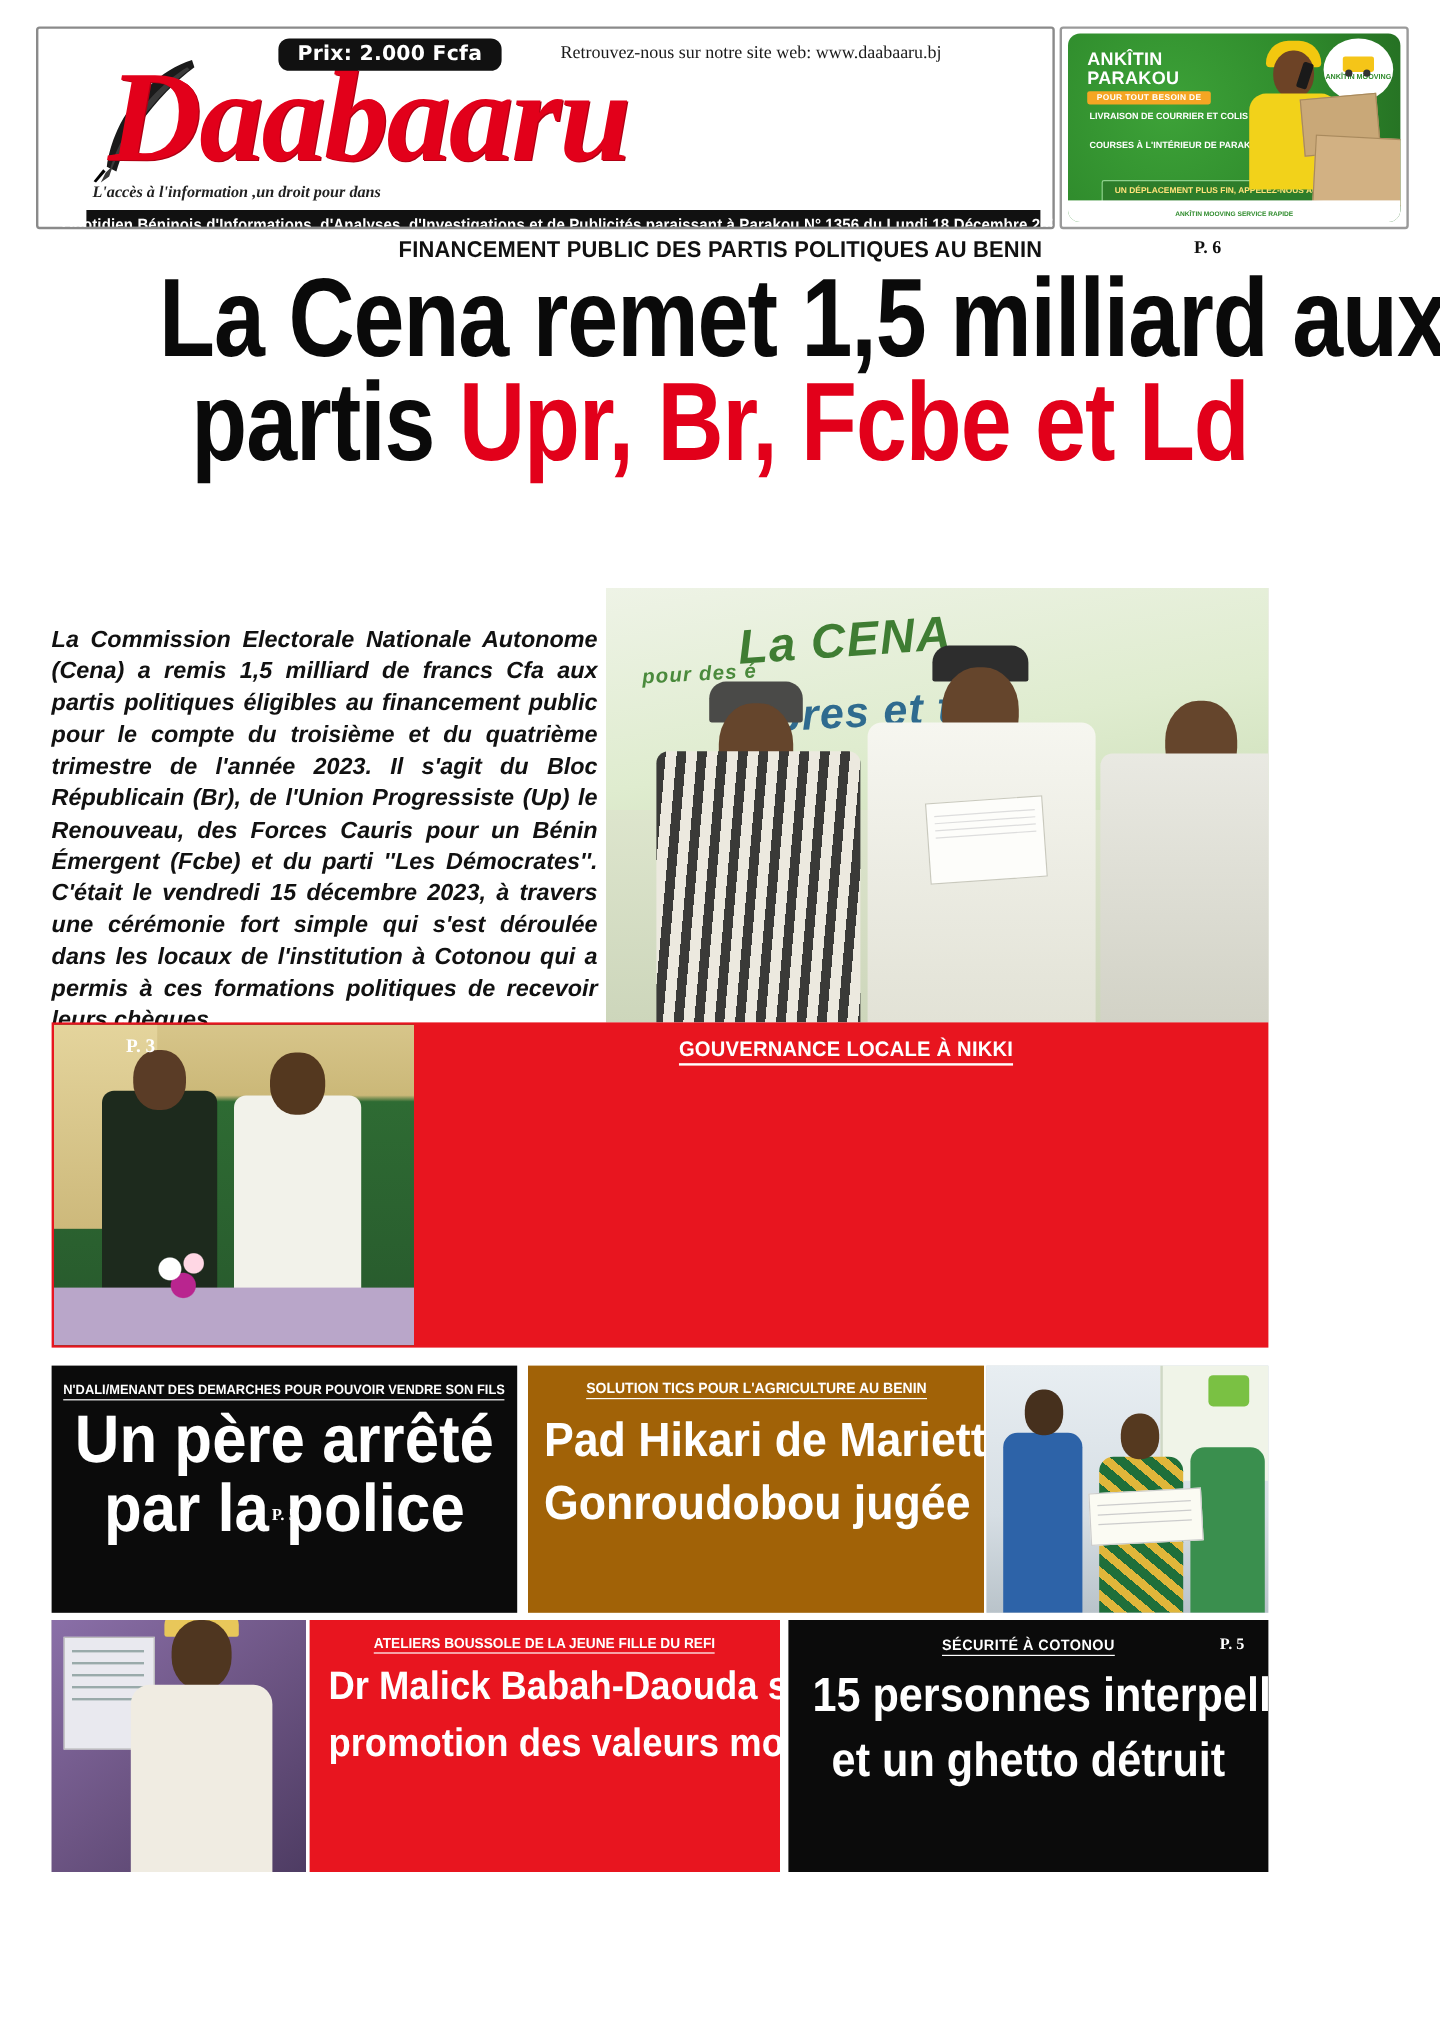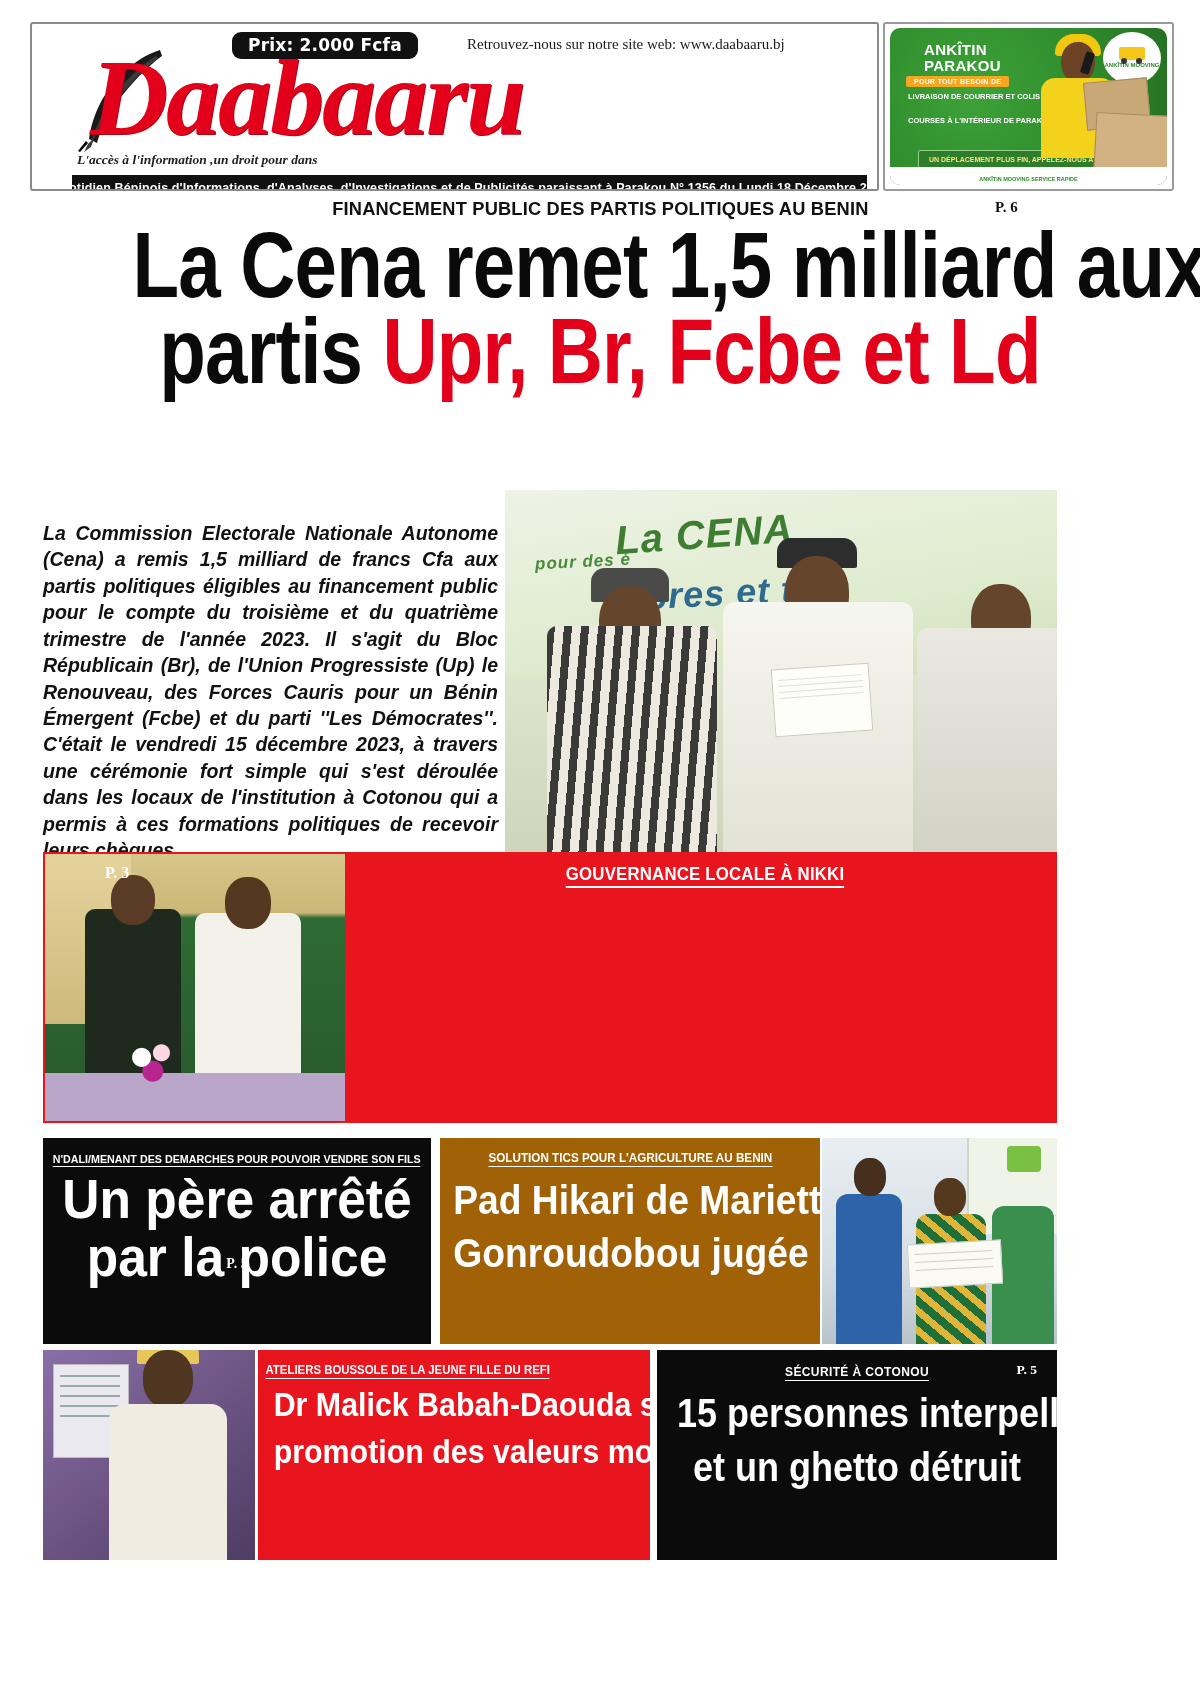--- a/index.html
+++ b/index.html
@@ -25,21 +25,21 @@
       color:#fff;display:flex;align-items:center;justify-content:center;}
   .strapbar span{font-family:"Liberation Sans",sans-serif;font-weight:bold;font-size:13.5px;
       transform:scaleX(.93);white-space:nowrap;letter-spacing:.1px;}
 
   
   .topad{position:absolute;left:883px;top:22px;width:287px;height:165px;border:2px solid #9a9a9a;
          border-radius:3px;overflow:hidden;background:#fff;}
   .ad-inner{position:absolute;left:5px;top:4px;right:5px;bottom:4px;border-radius:10px;
       background:radial-gradient(circle at 30% 40%, #3da238 0%, #2f8b2c 55%, #246d22 100%);overflow:hidden;}
   .ad-brand{position:absolute;left:16px;top:14px;color:#fff;font-weight:bold;font-size:15px;
-      line-height:1.05;letter-spacing:.3px;margin-left:18px;}
+      line-height:1.05;letter-spacing:.3px;}
   .ad-sub{position:absolute;left:16px;top:48px;background:#f5a623;color:#fff;font-size:7px;
       font-weight:bold;padding:2px 8px;border-radius:2px;letter-spacing:.3px;}
   .ad-b{position:absolute;left:18px;color:#fff;font-size:7.5px;font-weight:bold;line-height:1.35;}
   .ad-b1{top:64px;} .ad-b2{top:88px;}
   .ad-cta{position:absolute;left:28px;top:122px;background:#2d7d2a;border:1px solid #8fd18c;
       color:#ffe27a;font-size:7px;font-weight:bold;padding:4px 10px;line-height:1.4;border-radius:2px;}
   .ad-logo{position:absolute;right:6px;top:4px;width:58px;height:52px;border-radius:50%;
       background:#fff;display:flex;align-items:center;justify-content:center;flex-direction:column;}
   .ad-logo .lg{font-size:6px;color:#2f8b2c;font-weight:bold;line-height:1.1;text-align:center;}
   .ad-logo .truck{width:26px;height:13px;background:#f5c518;border-radius:2px;position:relative;margin-bottom:2px;}
@@ -166,21 +166,21 @@
   .bot-photo{position:absolute;left:43px;top:1350px;width:212px;height:210px;overflow:hidden;background:#6e5b86;}
   .bp-bg{position:absolute;inset:0;background:linear-gradient(140deg,#8a6fa8 0%,#6d5584 50%,#4e3c63 100%);}
   .bp-board{position:absolute;left:10px;top:14px;width:74px;height:92px;background:#e9e9ef;border:1px solid #bbb;}
   .bp-board:after{content:"";position:absolute;left:6px;top:10px;right:8px;height:2px;background:#9aa;
       box-shadow:0 10px 0 #9aa,0 20px 0 #9aa,0 30px 0 #9aa,0 40px 0 #9aa;}
   .bp-man{position:absolute;left:66px;bottom:0;width:118px;height:156px;background:#f0ece2;border-radius:16px 16px 0 0;}
   .bp-head{position:absolute;left:100px;bottom:152px;width:50px;height:58px;border-radius:46%;background:#4f3620;}
   .bp-cap{position:absolute;left:94px;bottom:196px;width:62px;height:20px;border-radius:10px 10px 2px 2px;background:#e8c75a;}
 
   .blk-malick{position:absolute;left:258px;top:1350px;width:392px;height:210px;background:#e8151f;}
-  .mal-kick{position:absolute;left:0;right:0;top:10px;}
+  .mal-kick{position:absolute;left:0;right:0;top:10px;text-align:center;}
   .mal-kick span{color:#fff;font-weight:bold;font-size:12px;border-bottom:1.5px solid #fff;
       padding-bottom:1px;transform:scaleX(.95);display:inline-block;white-space:nowrap;}
   .mal-hl{position:absolute;left:0;right:0;top:32px;text-align:center;}
   .mal-hl div{color:#fff;font-weight:bold;font-size:33px;line-height:1.42;
       transform:scaleX(.92);transform-origin:center;white-space:nowrap;}
 
   .blk-secu{position:absolute;left:657px;top:1350px;width:400px;height:210px;background:#0b0b0b;}
   .sec-kick{position:absolute;left:0;right:0;top:12px;text-align:center;}
   .sec-kick span{color:#fff;font-weight:bold;font-size:12.5px;border-bottom:1.5px solid #fff;
       padding-bottom:1px;transform:scaleX(.96);display:inline-block;letter-spacing:.4px;}

